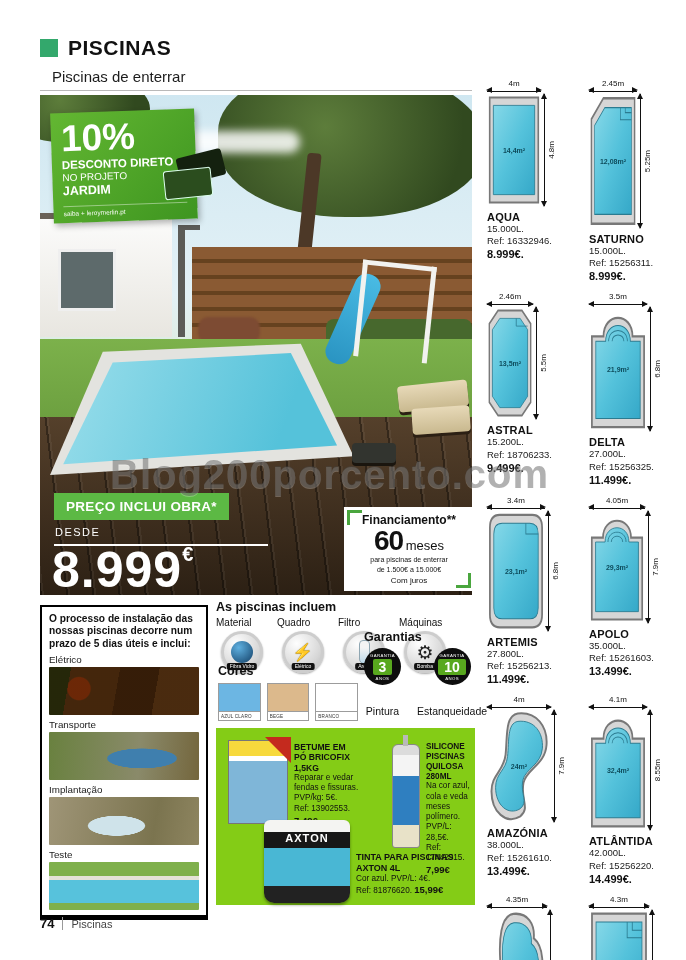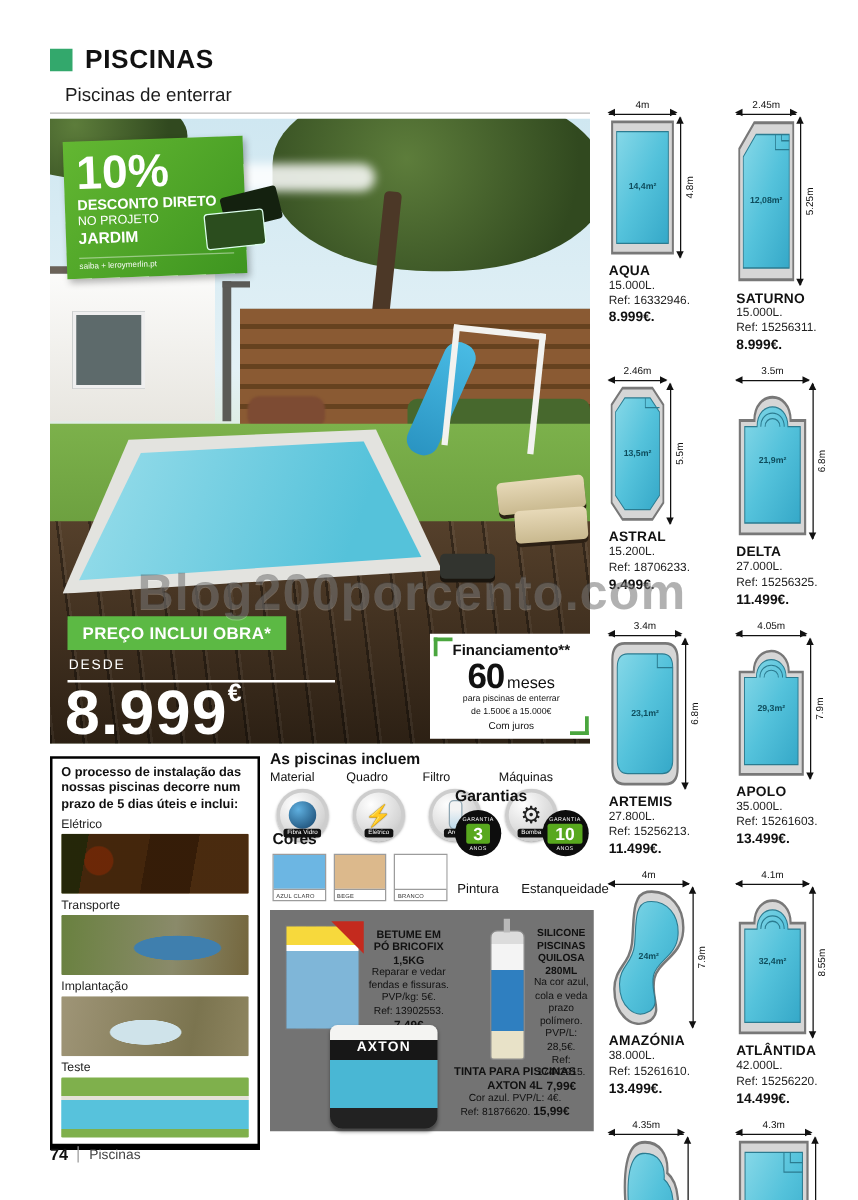--- a/index.html
+++ b/index.html
@@ -120,21 +120,21 @@
   .gar-title{font-size:12.5px;font-weight:bold;}
   .gar-row{display:flex;gap:16px;margin-top:4px;}
   .gar-item{text-align:center;}
   .gbadge{width:37px;height:37px;border-radius:50%;background:#0d0d0d;color:#fff;margin:0 auto;
           display:flex;flex-direction:column;align-items:center;justify-content:center;}
   .gbadge .gt{font-size:4.3px;letter-spacing:.4px;}
   .gbadge .gn{background:#58a81e;font-weight:bold;font-size:14px;line-height:1;padding:1px 6px;border-radius:2px;margin:1px 0;}
   .gbadge .gb{font-size:4.3px;letter-spacing:.4px;}
   .gar-label{font-size:10.5px;margin-top:20px;}
   
-  .panel{position:absolute;left:216px;top:728px;width:259px;height:177px;background:#737373;text-align:center;}
+  .panel{position:absolute;left:216px;top:728px;width:259px;height:177px;background:#84cc16;}
   .prod-name{font-size:8.6px;font-weight:bold;line-height:1.2;}
   .prod-txt{font-size:8.2px;line-height:1.25;color:#111;}
   .prod-price{font-size:9.5px;font-weight:bold;margin-top:1px;}
   .betume-img{position:absolute;left:12px;top:12px;width:58px;height:82px;background:#fff;border:1px solid #777;
       background:linear-gradient(#f7d93c 0 18%,#ffffff 18% 24%,#7fb6d8 24%),repeating-linear-gradient(90deg,rgba(20,60,120,.35) 0 8px,transparent 8px 16px);background-blend-mode:normal,multiply;}
   .betume-img::after{content:"";position:absolute;right:-4px;top:-4px;border-style:solid;border-width:0 26px 26px 0;border-color:transparent #c42a1e transparent transparent;}
   .betume-txt{position:absolute;left:78px;top:14px;width:66px;}
   .sili-img{position:absolute;left:176px;top:16px;width:26px;height:102px;background:linear-gradient(#dcdcdc 0 10%,#f4f4f4 10% 30%,#2f7fc0 30% 78%,#e8e2c8 78%);border-radius:6px 6px 3px 3px;border:1px solid #888;}
   .sili-img::before{content:"";position:absolute;left:10px;top:-10px;width:5px;height:11px;background:#b9b9b9;}
   .sili-txt{position:absolute;left:210px;top:14px;width:46px;}
@@ -616,21 +616,21 @@
   <div class="betume-txt">
     <div class="prod-name">BETUME EM PÓ BRICOFIX 1,5KG</div>
     <div class="prod-txt">Reparar e vedar fendas e fissuras.</div>
     <div class="prod-txt">PVP/kg: 5€.</div>
     <div class="prod-txt">Ref: 13902553.</div>
     <div class="prod-price">7,49€</div>
   </div>
   <div class="sili-img"></div>
   <div class="sili-txt">
     <div class="prod-name">SILICONE PISCINAS QUILOSA 280ML</div>
-    <div class="prod-txt">Na cor azul, cola e veda prazo polímero.</div>
+    <div class="prod-txt">Na cor azul, cola e veda meses polímero.</div>
     <div class="prod-txt">PVP/L: 28,5€.</div>
     <div class="prod-txt">Ref: 17442915.</div>
     <div class="prod-price">7,99€</div>
   </div>
   <div class="axton-img"></div>
   <div class="tinta-txt">
     <div class="prod-name">TINTA PARA PISCINAS AXTON 4L</div>
     <div class="prod-txt">Cor azul. PVP/L: 4€.</div>
     <div class="prod-txt">
       <span>Ref: 81876620.</span>

